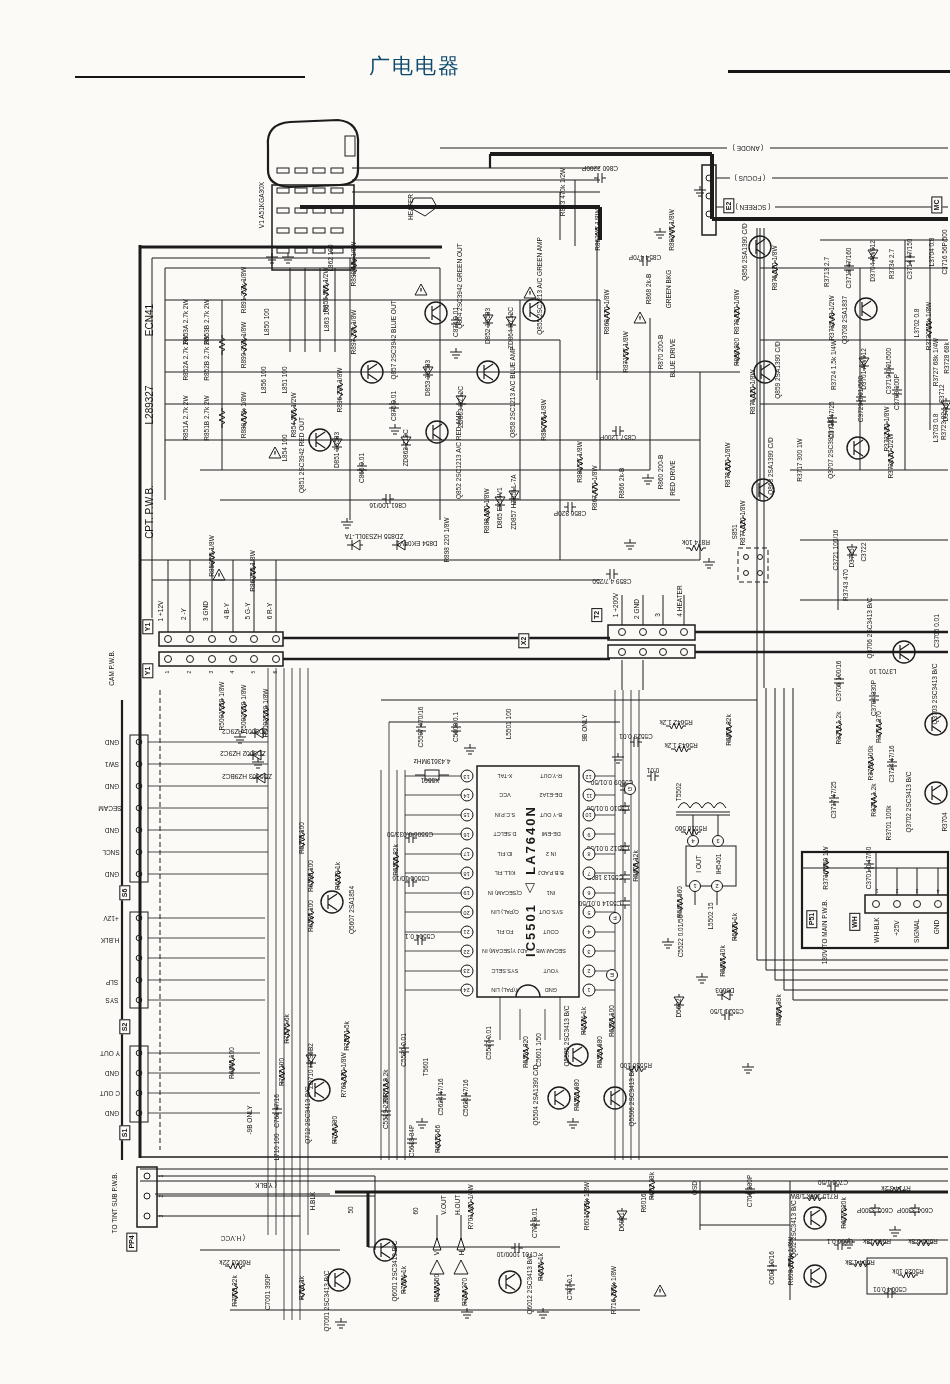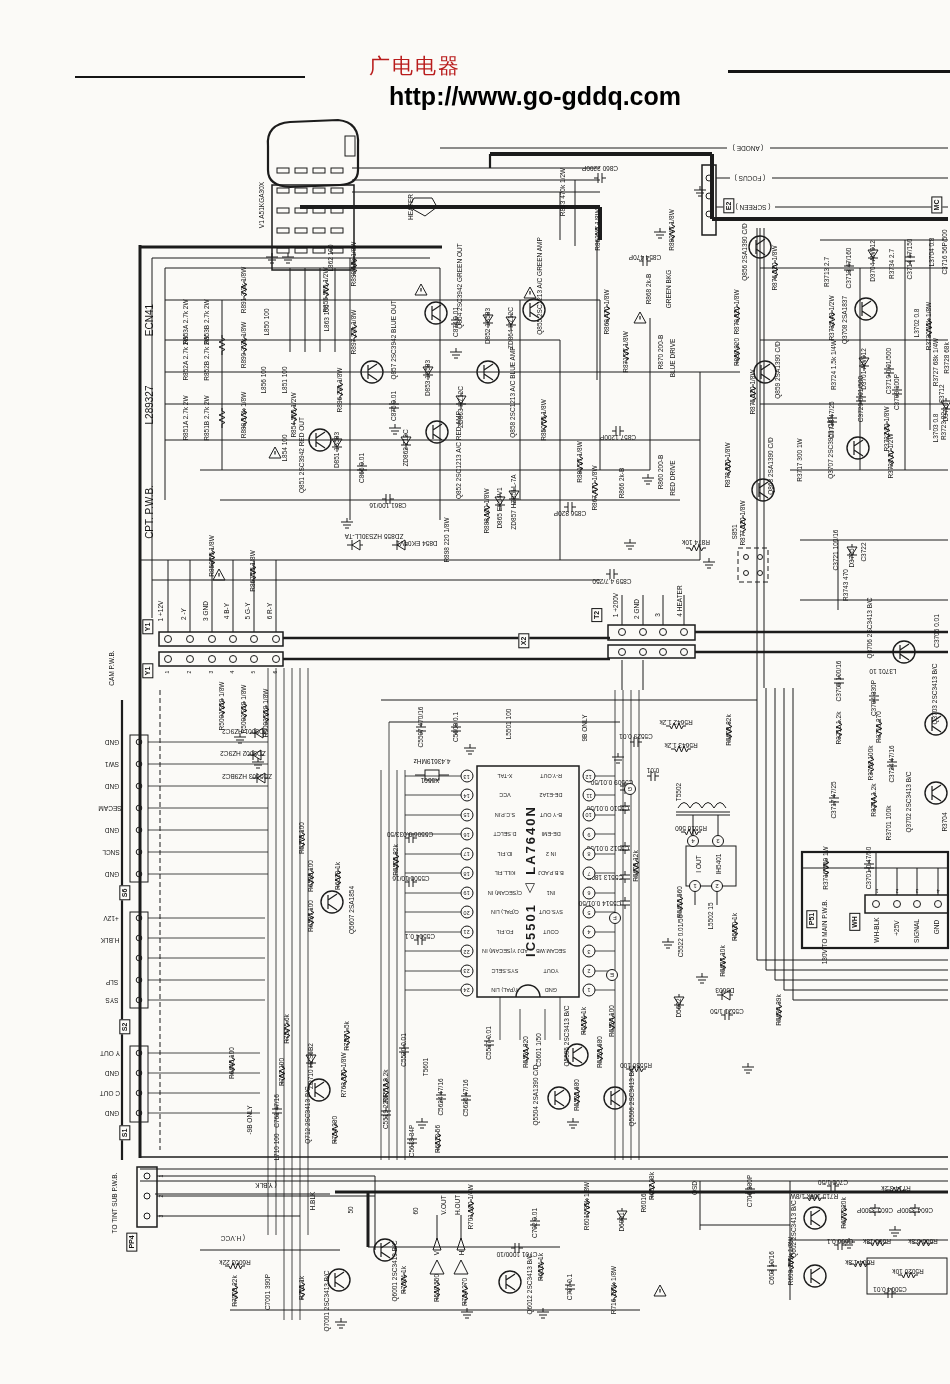--- a/index.html
+++ b/index.html
@@ -2,21 +2,21 @@
 <html><head>
 <meta charset="utf-8">
 <style>
   html,body{margin:0;padding:0;}
   body{width:950px;height:1384px;background:#fbfaf7;position:relative;overflow:hidden;
        font-family:"Liberation Sans","DejaVu Sans",sans-serif;color:#1b1b1b;}
   #stage{position:absolute;inset:0;}
   
   .hdr-rule{position:absolute;background:#151515;}
   #site-cn{position:absolute;left:355px;top:52px;width:120px;text-align:center;
-           font-size:21px;letter-spacing:2px;color:#b91c1c;
+           font-size:21px;letter-spacing:2px;color:#0c4a6e;
            font-family:"DejaVu Sans","Liberation Sans",sans-serif;}
   #site-url{position:absolute;left:380px;top:82px;width:310px;text-align:center;
             font-size:25px;font-weight:bold;letter-spacing:0px;color:#000;}
   
   #schem{position:absolute;left:0;top:0;}
   #schem line,#schem path,#schem rect,#schem circle,#schem polyline{stroke:#1c1c1c;fill:none;}
   .w0{stroke-width:.8}.w1{stroke-width:1}.w15{stroke-width:1.5}.w2{stroke-width:2.2}
   .w25{stroke-width:2.5}.w3{stroke-width:3}.w4{stroke-width:4}
   .dash{stroke-dasharray:5 3}
   .blk{fill:#1c1c1c;stroke:none}
@@ -40,21 +40,20 @@
            transform:translate(-50%,-50%) rotate(180deg);}
 </style>
 </head>
 <body>
 
 <div id="stage">
 
   <div class="hdr-rule" style="left:75px;top:76px;width:230px;height:2px;"></div>
   <div class="hdr-rule" style="left:728px;top:70px;width:222px;height:3px;"></div>
   <div id="site-cn">广电电器</div>
-  <div id="site-url">http://www.go-gddq.com</div>
 
   <svg id="schem" width="950" height="1384" viewBox="0 0 950 1384">
     <defs>
       <symbol id="res" viewBox="0 0 8 20">
           <path d="M4,0 L4,3 L7,4.5 L1,7 L7,9.5 L1,12 L7,14.5 L4,16 L4,20" stroke-width="1"></path>
         </symbol>
       <symbol id="cap" viewBox="0 0 12 12">
           <path d="M6,0 V4 M1,4 H11 M1,8 H11 M6,8 V12" stroke-width="1"></path>
         </symbol>
       <symbol id="dio" viewBox="0 0 12 16">

